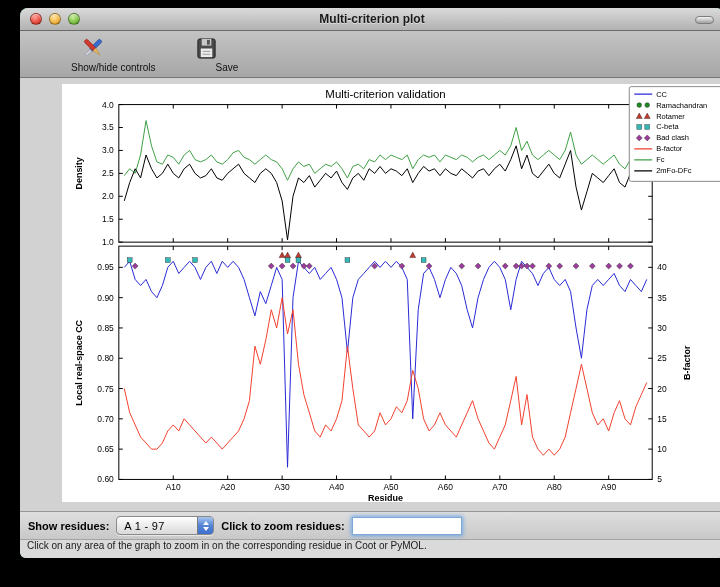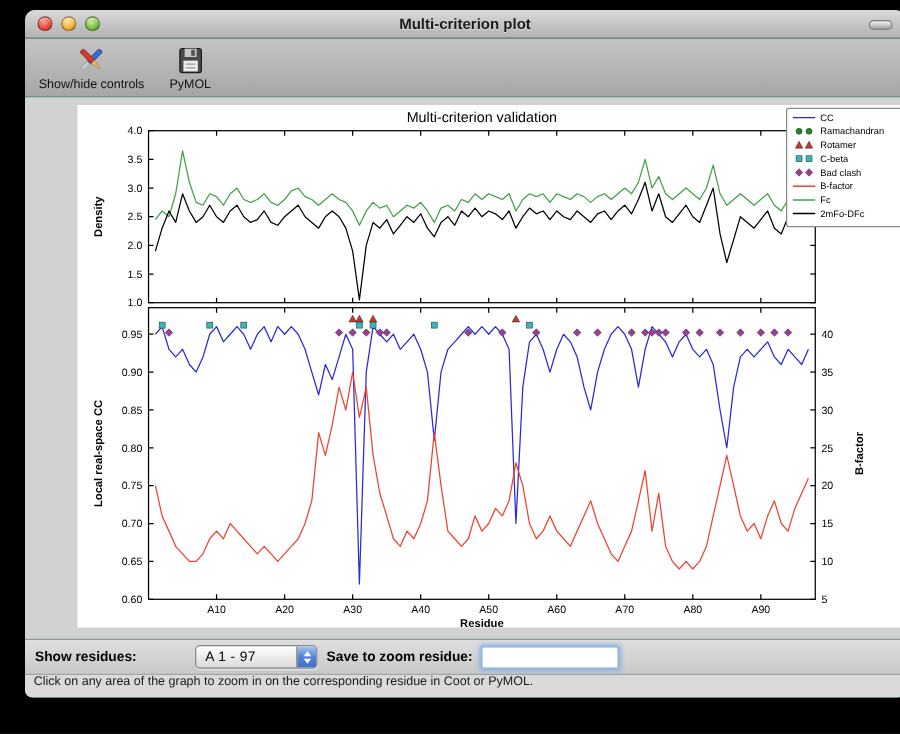--- a/index.html
+++ b/index.html
@@ -23,35 +23,35 @@
   .toolbar-toggle { position:absolute; right:10px; top:8px; width:19px; height:8px;
                     border-radius:4px; border:1px solid #7d7d7d;
                     background:linear-gradient(#f4f4f4,#9f9f9f); }
   
   .toolbar { height:47px; background:linear-gradient(#c4c4c4,#a6a6a6);
              border-bottom:1px solid #757575; display:flex; align-items:flex-start;
              padding:3px 8px 0; gap:14px; }
   .tool { display:flex; flex-direction:column; align-items:center; padding:1px 3px;
           border-radius:4px; cursor:default; }
   .tool-icon { height:27px; display:flex; align-items:center; justify-content:center; }
-  .tool-label { font-size:10px; color:#111; margin-top:0; white-space:nowrap; }
+  .tool-label { font-size:10px; color:#111; margin-top:0; white-space:nowrap;margin-left:40px; }
   
   .content { height:433px; background:#d2d2d2; display:flex; justify-content:center;
              align-items:flex-start; padding-top:6px;padding-left:42px; }
   #figure-svg { background:#fff; display:block; }
   #figure-svg text { font-family:"Liberation Sans", sans-serif; fill:#000; }
   
   .controls { height:28px; background:linear-gradient(#dedede,#c8c8c8);
               border-top:1px solid #979797; display:flex; align-items:center;
               padding:0 8px; gap:7px; }
   .ctl-label { font-size:11px; font-weight:bold; color:#000; white-space:nowrap; }
   .popup { height:19px; width:98px; display:flex; align-items:stretch;
            border:1px solid #8a8a8a; border-radius:4px; overflow:hidden;
            background:linear-gradient(#ffffff,#d9d9d9); cursor:default;
-           box-shadow:0 1px 1px rgba(255,255,255,.6);margin-left:40px; }
+           box-shadow:0 1px 1px rgba(255,255,255,.6); }
   .popup-text { flex:1; font-size:11px; color:#000; display:flex; align-items:center;
                 padding-left:7px; letter-spacing:.3px; }
   .popup-arrows { width:16px; background:linear-gradient(#a7c6ef,#5583d7 50%,#3f6fcd);
                   border-left:1px solid #7a7a7a; display:flex; flex-direction:column;
                   align-items:center; justify-content:center; }
   .arrow-up   { width:0; height:0; border-left:3px solid transparent; border-right:3px solid transparent;
                 border-bottom:4px solid #fff; margin-bottom:2px; }
   .arrow-down { width:0; height:0; border-left:3px solid transparent; border-right:3px solid transparent;
                 border-top:4px solid #fff; }
   .zoom-input { width:110px; height:18px; border:1px solid #7fa8d9; background:#fff;
@@ -97,21 +97,21 @@
       <span class="tool-icon">
         <svg width="23" height="23" viewBox="0 0 24 24">
           <rect x="3" y="2" width="18" height="20" rx="2" fill="#4a4a4a" stroke="#1e1e1e"></rect>
           <rect x="7" y="2" width="10" height="7" fill="#c8c8c8"></rect>
           <rect x="12.5" y="3" width="3" height="5" fill="#555"></rect>
           <rect x="6" y="12" width="12" height="9" fill="#ececec"></rect>
           <line x1="8" y1="15" x2="16" y2="15" stroke="#9a9a9a"></line>
           <line x1="8" y1="18" x2="16" y2="18" stroke="#9a9a9a"></line>
         </svg>
       </span>
-      <span class="tool-label">PyMOL</span>
+      <span class="tool-label">Save</span>
     </div>
   </div>
 
   <div class="content">
     <svg id="figure-svg" width="664" height="418" viewBox="0 0 664 418">
         <text x="324.5" y="13" text-anchor="middle" font-size="11.5">Multi-criterion validation</text>
         <g>
           <rect x="57" y="20" width="535" height="138" fill="none" stroke="#000"></rect>
           <line x1="57" y1="158" x2="61" y2="158" stroke="#000"></line>
           <line x1="588" y1="158" x2="592" y2="158" stroke="#000"></line>
@@ -285,21 +285,21 @@
 
   <div class="controls">
     <span class="ctl-label">Show residues:</span>
     <div class="popup">
       <span class="popup-text">A  1 - 97</span>
       <span class="popup-arrows">
         <span class="arrow-up"></span>
           <span class="arrow-down"></span>
       </span>
     </div>
-    <span class="ctl-label">Save to zoom residue:</span>
+    <span class="ctl-label">Click to zoom residues:</span>
     <input class="zoom-input" type="text" value="" style="">
   </div>
 
   <div class="statusbar">
     <span class="status-text">Click on any area of the graph to zoom in on the corresponding residue in Coot or PyMOL.</span>
   </div>
 
 </div>
 
 </body></html>

